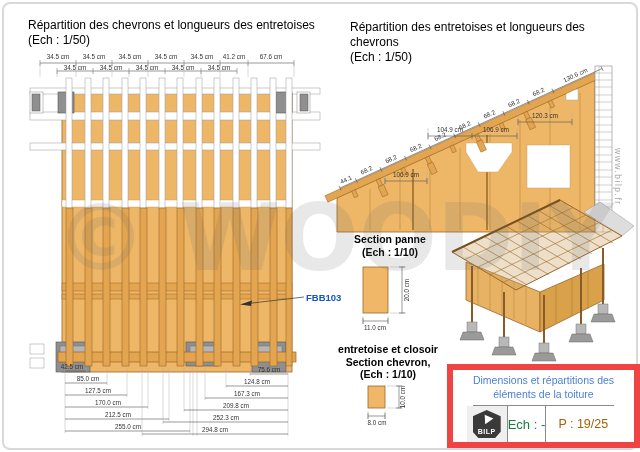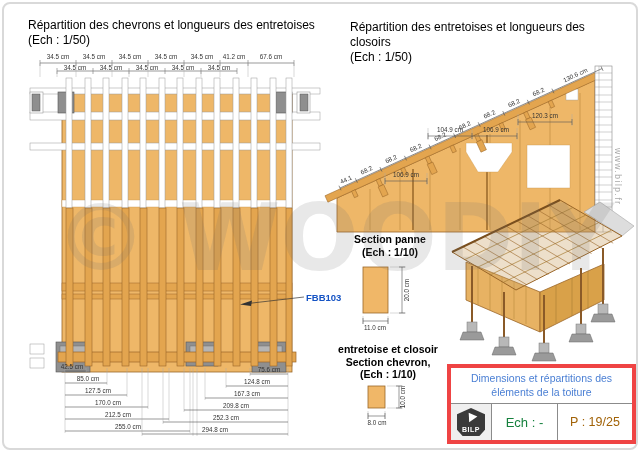--- a/index.html
+++ b/index.html
@@ -11,22 +11,22 @@
   .title-sm{font-weight:bold;text-align:center;font-size:10.5px;line-height:1.2;color:#000;}
   #plan-title{left:28px;top:18px;width:302px;}
   #slope-title{left:350px;top:20px;width:268px;}
   #panne-title{left:330px;top:233px;width:120px;}
   #chevron-title{left:318px;top:343px;width:140px;}
   #watermark{left:55px;top:176px;width:560px;font-size:92px;font-weight:bold;
              color:rgba(110,110,110,0.16);white-space:nowrap;z-index:40;
              font-family:"DejaVu Sans",sans-serif;pointer-events:none;margin-top:9px;}
   #site-vertical{left:613px;top:148px;writing-mode:vertical-rl;font-size:8.5px;
                  color:#a8a8a8;letter-spacing:1.5px;}
-  #cartouche{left:447px;top:364px;width:181px;height:72px;border:4px solid #ef4444;
-             display:flex;flex-direction:column;background:#fff;z-index:50;}
+  #cartouche{left:447px;top:364px;width:181px;height:72px;border:6px solid #ef4444;
+             display:flex;flex-direction:column;background:#fff;z-index:50;align-items:center;}
   .cart-desc{flex:1;display:flex;flex-direction:column;justify-content:center;align-items:center;
              color:#4a7fd4;font-size:10.5px;line-height:1.3;border-bottom:1px solid #8b8b8b;text-align:center;}
   .cart-row{height:36px;display:flex;align-items:stretch;}
   .cart-logo{width:40px;border-right:1px solid #8b8b8b;display:flex;align-items:center;
              justify-content:center;background:#efefef;}
   .cart-ech{flex:1;border-right:1px solid #8b8b8b;display:flex;align-items:center;
             justify-content:center;font-size:13px;color:#15803d;}
   .cart-page{width:74px;display:flex;align-items:center;justify-content:center;
              font-size:12.5px;color:#a16207;}
   .bilp{width:28px;height:28px;background:#3a3a3a;position:relative;display:flex;
@@ -448,21 +448,21 @@
       </g>
     </g>
   </svg>
 
   <div class="abs title" id="plan-title">
     <div>Répartition des chevrons et longueurs des entretoises</div>
     <div>(Ech : 1/50)</div>
   </div>
   <div class="abs title" id="slope-title">
     <div>Répartition des entretoises et longueurs des</div>
-    <div>closoirs</div>
+    <div>chevrons</div>
     <div>(Ech : 1/50)</div>
   </div>
   <div class="abs title-sm" id="panne-title">
     <div>Section panne</div>
     <div>(Ech : 1/10)</div>
   </div>
   <div class="abs title-sm" id="chevron-title">
     <div>entretoise et closoir</div>
     <div>Section chevron,</div>
     <div>(Ech : 1/10)</div>

